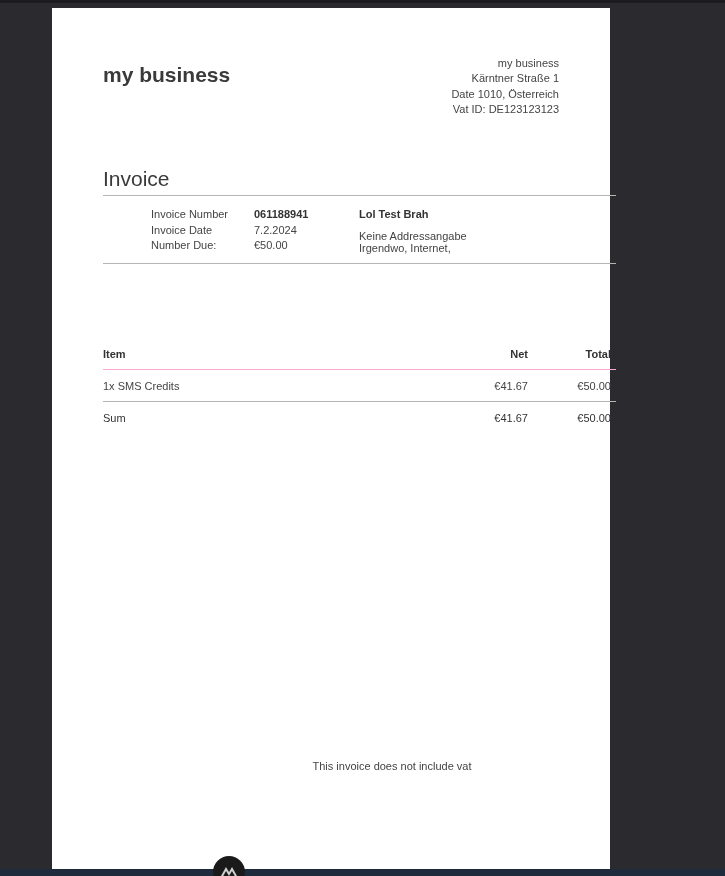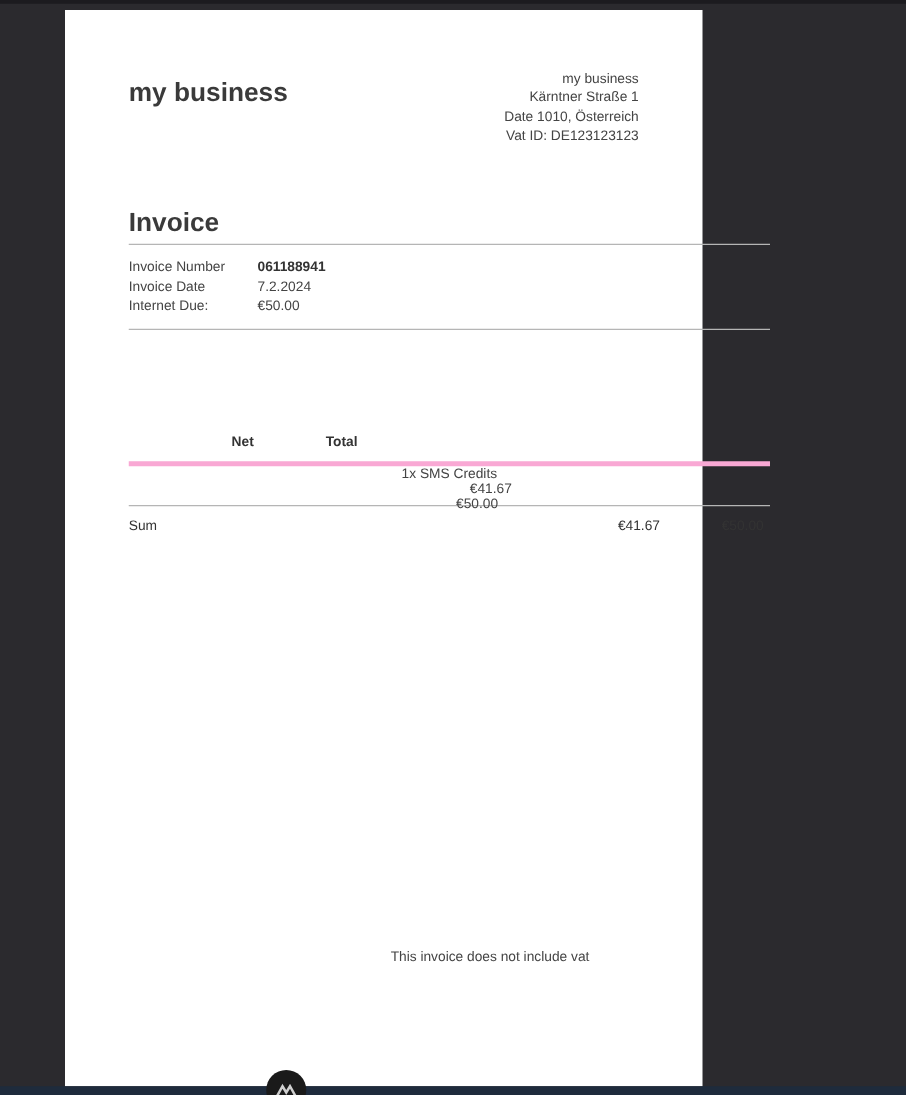--- a/index.html
+++ b/index.html
@@ -4,53 +4,53 @@
 <style>
   html, body { margin:0; padding:0; }
   body {
     width:725px; height:876px; overflow:hidden; position:relative;
     background:#2b2a2e;
     font-family:"Liberation Sans", sans-serif;
     color:#444;
   }
   .topline { position:absolute; left:0; top:0; width:725px; height:3px; background:#1c1b1f; }
   .page {
-    position:absolute; left:52px; top:8px; width:510px; height:861px;
+    position:absolute; left:52px; top:8px; width:558px; height:861px;
     background:#ffffff;
   }
   .bottom-bar {
     position:absolute; left:0; top:869px; width:725px; height:7px;
     background:#1e2b3c;
   }
   .biz-name {
     position:absolute; left:51px; top:55px;
     font-size:21px; font-weight:bold; color:#3a3a3a; margin:0;
   }
   .biz-addr {
     position:absolute; right:51px; top:48px; text-align:right;
     font-size:11px; line-height:15.3px; color:#444;
   }
   .invoice-title {
-    position:absolute; left:51px; top:159px; font-size:21px; color:#3a3a3a; margin:0; font-weight:bold;
+    position:absolute; left:51px; top:159px; font-size:21px; color:#3a3a3a; margin:0; font-weight:normal;
   }
   .hr { position:absolute; left:51px; width:513px; height:0; border-top:1px solid #b5b5b5; }
   .meta { position:absolute; left:51px; top:199px; font-size:11px; color:#444; }
-  .meta-row { height:15.5px; line-height:15.5px; display:flex; }
+  .meta-row { height:15.5px; line-height:15.5px; display:flex;margin-left:48px; }
   .meta-label { width:103px; }
   .meta-val.bold { font-weight:bold; color:#333; }
   .client { position:absolute; left:307px; top:199px; font-size:11px; color:#444; }
   .client-name { font-weight:bold; color:#333; line-height:15.5px; }
   .client-addr { margin-top:7px; line-height:12px; }
   .items { position:absolute; left:51px; top:330px; width:513px; font-size:11px; }
   .tr { display:flex; align-items:center; height:31px; }
   .tr .c-item { flex:1; padding-left:0; }
   .tr .c-net { width:100px; text-align:right; }
   .tr .c-total { width:67px; text-align:right; padding-right:5px;margin-left:16px; }
   .th { font-weight:bold; color:#333; }
-  .td { color:#444; border-top:4px solid #f9a8d4;flex-direction:column; }
+  .td { color:#444; border-top:1px solid #f9a8d4; }
   .tsum { font-weight:normal; color:#333; border-top:1px solid #b5b5b5; }
   .footer {
     position:absolute; left:0; width:610px; top:751px; text-align:center;
     font-size:11px; line-height:15px; color:#444;margin-left:35px;
   }
   .fab {
     position:absolute; left:213px; top:856px; width:32px; height:32px; border-radius:50%;
     background:#1a1a1a; display:flex; align-items:flex-start; justify-content:center;
   }
 </style>
@@ -74,30 +74,38 @@
   <div class="meta">
     <div class="meta-row">
       <span class="meta-label">Invoice Number</span>
       <span class="meta-val bold">061188941</span>
     </div>
     <div class="meta-row">
       <span class="meta-label">Invoice Date</span>
       <span class="meta-val">7.2.2024</span>
     </div>
     <div class="meta-row">
-      <span class="meta-label">Internet Due:</span>
+      <span class="meta-label">Number Due:</span>
       <span class="meta-val">€50.00</span>
     </div>
   </div>
 
+  <div class="client">
+    <div class="client-name">Lol Test Brah</div>
+    <div class="client-addr">
+      <div>Keine Addressangabe</div>
+      <div>Irgendwo, Internet,</div>
+    </div>
+  </div>
 
   <div class="hr" style="top:255px;"></div>
 
   <div class="items">
     <div class="tr th">
+      <span class="c-item">Item</span>
       <span class="c-net">Net</span>
       <span class="c-total">Total</span>
     </div>
     <div class="tr td">
       <span class="c-item">1x SMS Credits</span>
       <span class="c-net">€41.67</span>
       <span class="c-total">€50.00</span>
     </div>
     <div class="tr tsum">
       <span class="c-item">Sum</span>

